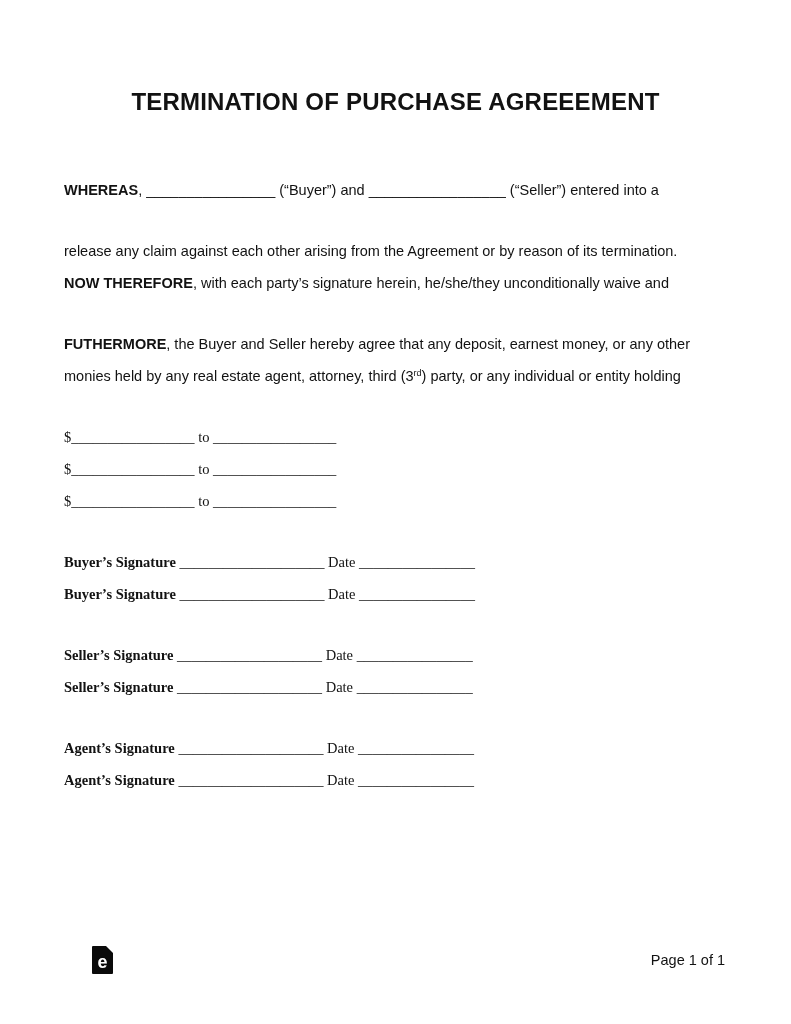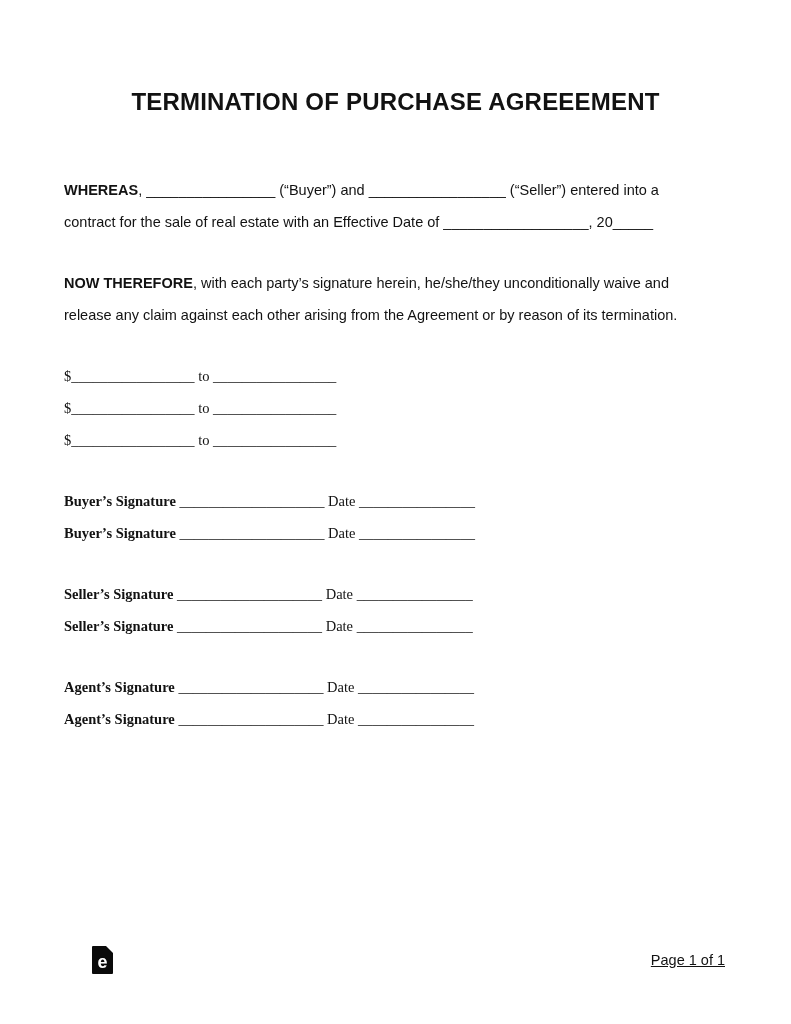--- a/index.html
+++ b/index.html
@@ -67,42 +67,43 @@
     border-top: 7px solid #ffffff;
     border-left: 7px solid transparent;
   }
   .logo-letter {
     color: #ffffff;
     font-weight: bold;
     font-size: 18px;
     line-height: 1;
     margin-top: 3px;
   }
-  .page-num { font-size: 14.5px; color: #121212; white-space: pre; text-decoration: underline; }
+  .page-num { font-size: 14.5px; color: #121212; white-space: pre; }
 </style>
 </head>
 <body>
 
 <div class="page">
 
   <h1 class="title">TERMINATION OF PURCHASE AGREEEMENT</h1>
 
   <div class="content">
 
     <p class="para">
       <span class="line"><strong>WHEREAS</strong><span>, ________________ (“Buyer”) and _________________ (“Seller”) entered into a</span></span>
-      <span class="line">contract for the sale of real estate with an Effective Date of __________________, 20_____</span>
     </p>
 
     <p class="para">
+      <span class="line">release any claim against each other arising from the Agreement or by reason of its termination.</span>
       <span class="line"><strong>NOW THEREFORE</strong><span>, with each party’s signature herein, he/she/they unconditionally waive and</span></span>
-      <span class="line">release any claim against each other arising from the Agreement or by reason of its termination.</span>
     </p>
 
     <p class="para">
+      <span class="line"><strong>FUTHERMORE</strong><span>, the Buyer and Seller hereby agree that any deposit, earnest money, or any other</span></span>
+      <span class="line"><span>monies held by any real estate agent, attorney, third (3</span><sup class="ord">rd</sup><span>) party, or any individual or entity holding</span></span>
     </p>
 
     <div class="section">
       <span class="row"><span>$</span><span>_________________ </span><span>to</span><span> _________________</span></span>
       <span class="row"><span>$</span><span>_________________ </span><span>to</span><span> _________________</span></span>
       <span class="row"><span>$</span><span>_________________ </span><span>to</span><span> _________________</span></span>
     </div>
 
     <div class="sig-group">
       <span class="row"><strong>Buyer’s Signature</strong><span> ____________________ </span><span>Date</span><span> ________________</span></span>

